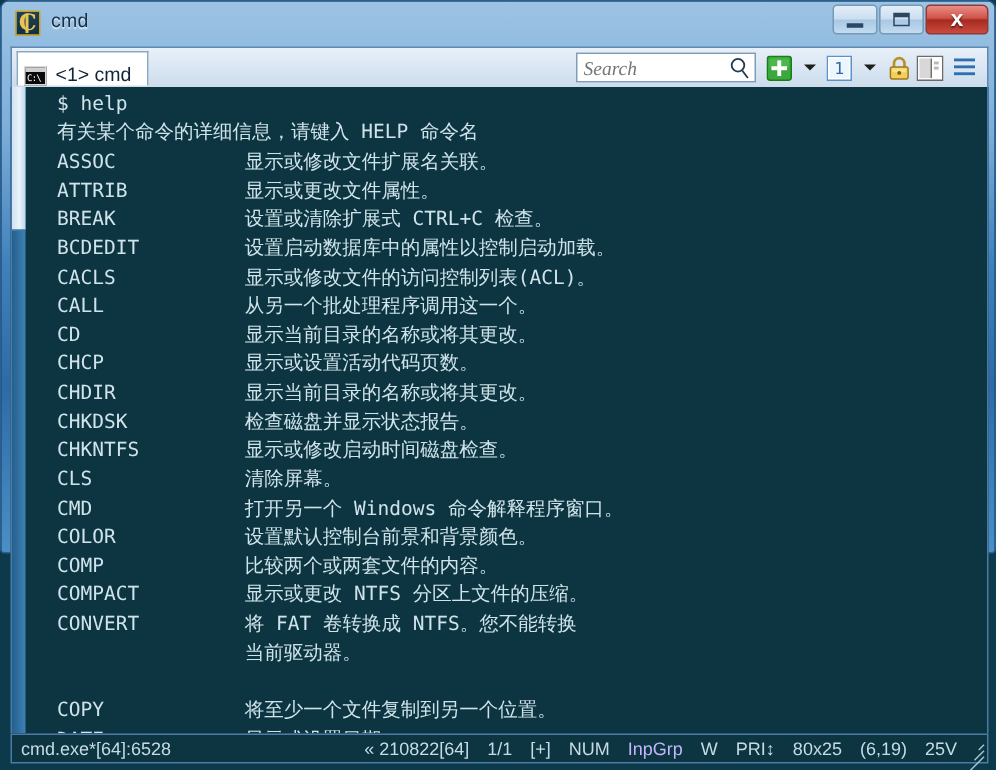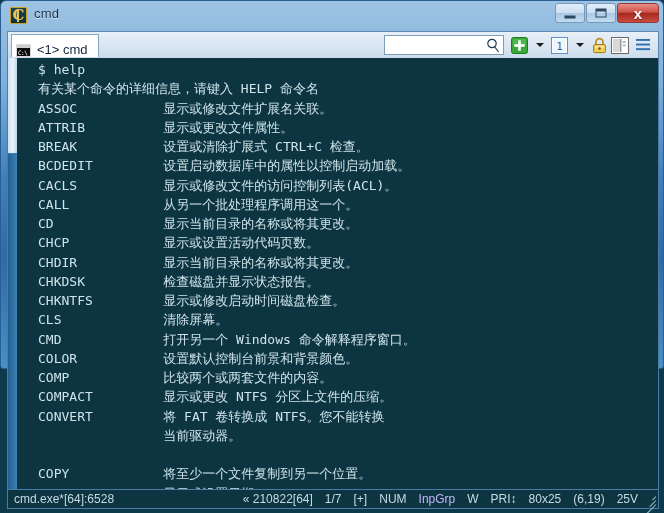--- a/index.html
+++ b/index.html
@@ -327,20 +327,21 @@
   <div id="toolbar">
 
     <div id="tab">
       <span id="tab-icon">
         <span class="cpx">C:\</span>
       </span>
       <span id="tab-label">&lt;1&gt; cmd</span>
     </div>
 
     <div id="search-wrap">
+      <input id="search-input" type="text" placeholder="Search" style="">
       <span id="search-icon">
         <svg width="14" height="15" viewBox="0 0 14 15">
           <circle cx="6" cy="5.5" r="4.2" fill="none" stroke="#1f3c52" stroke-width="1.2"></circle>
           <line x1="8.8" y1="9" x2="12.6" y2="14" stroke="#1f3c52" stroke-width="1.2"></line>
         </svg>
       </span>
     </div>
 
     <div class="tbtn" id="btn-plus">
       <svg width="17" height="17" viewBox="0 0 17 17">
@@ -425,21 +426,21 @@
 DATE            显示或设置日期。
 DEL             删除至少一个文件。
 DIR             显示一个目录中的文件和子目录。
 DISKCOMP        比较两个软盘的内容。</div>
   </div>
 
   <div id="statusbar">
     <span id="status-left">cmd.exe*[64]:6528</span>
     <span id="status-right">
       <span>« 210822[64]</span>
-      <span>1/7</span>
+      <span>1/1</span>
       <span>[+]</span>
       <span>NUM</span>
       <span class="dim">InpGrp</span>
       <span>W</span>
       <span>PRI↕</span>
       <span>80x25</span>
       <span>(6,19)</span>
       <span>25V</span>
     </span>
     <span id="resize-grip">

